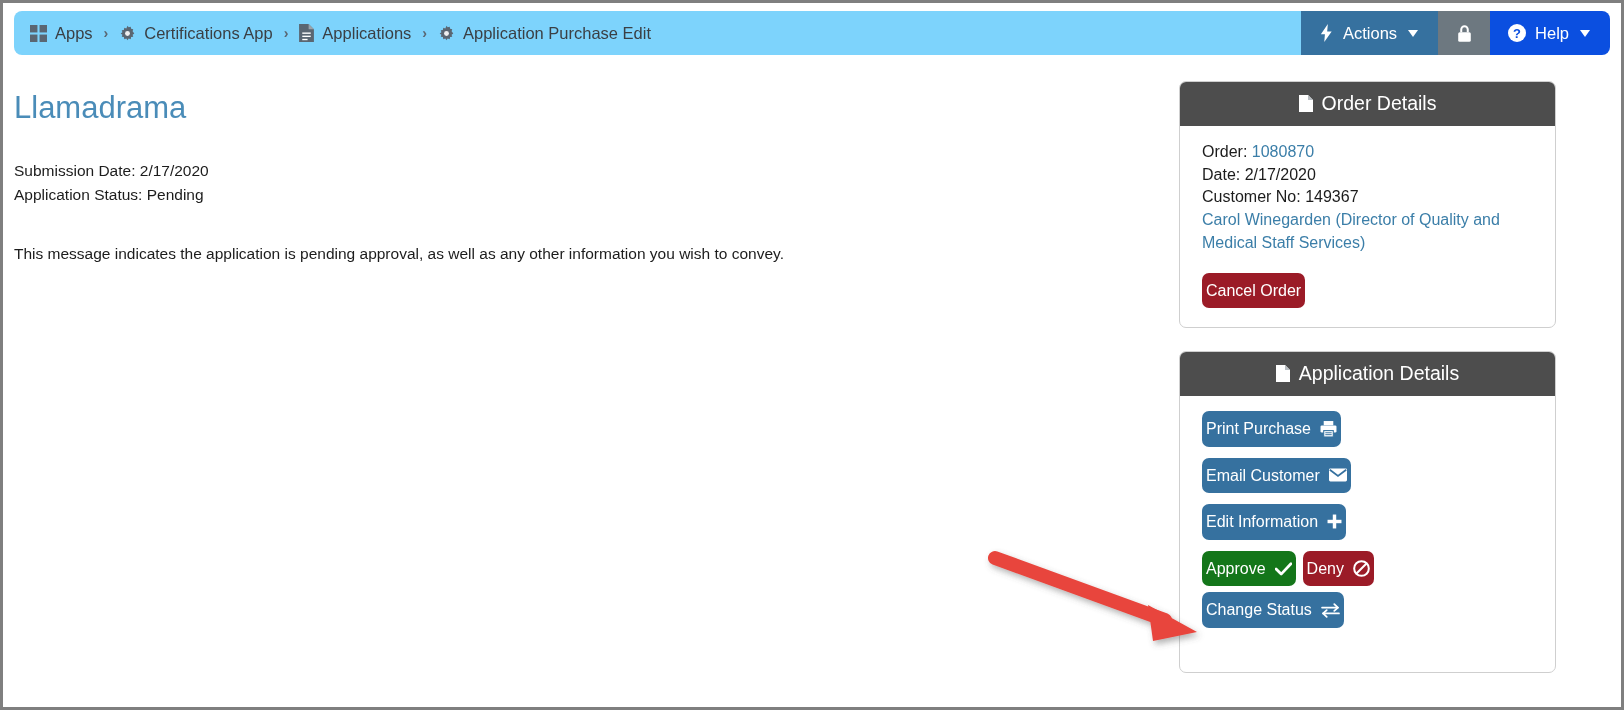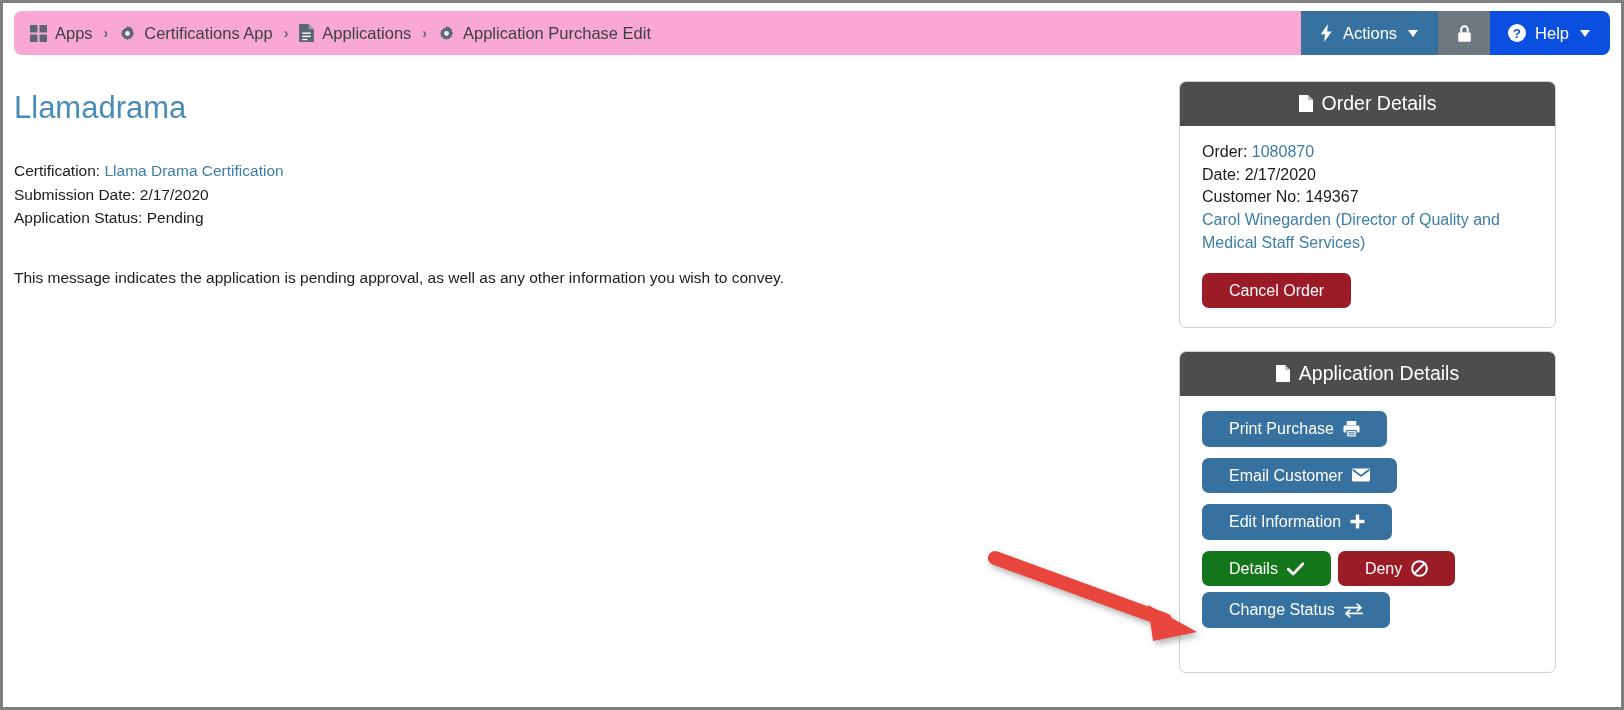--- a/index.html
+++ b/index.html
@@ -25,21 +25,21 @@
     top: 8px;
     left: 11px;
     right: 11px;
     height: 44px;
     display: flex;
     align-items: stretch;
   }
 
   .breadcrumb {
     flex: 1 1 auto;
-    background: #f9a8d4;
+    background: #7dd3fc;
     border-radius: 8px 0 0 8px;
     display: flex;
     align-items: center;
     padding-left: 16px;
     gap: 0px;
     min-width: 0;
     overflow: hidden;
   }
 
   .crumb {
@@ -172,21 +172,21 @@
   
   .btn {
     display: inline-flex;
     align-items: center;
     gap: 9px;
     border: none;
     border-radius: 7px;
     color: #ffffff;
     font-size: 16px;
     font-family: "Liberation Sans", sans-serif;
-    padding: 9px 27px;
+    padding: 9px 4px;
     cursor: pointer;
     line-height: 1.1;
   }
   .btn-danger  { background: #9b1b27; }
   .btn-primary { background: #36719f; }
   .btn-success { background: #14761a; }
   .btn-deny    { background: #9b1b27; align-items: center; }
 
   .cancel-wrap { margin-top: 18px; }
   .app-btn-row { margin-bottom: 11px; }
@@ -295,24 +295,20 @@
         <span>Help</span>
         <span class="caret"></span>
       </div>
 
     </div>
   </div>
 
   <div class="main">
     <h1 class="page-title">Llamadrama</h1>
 
-    <div class="meta-line">
-      <span>Certification:</span>
-      <a class="link">Llama Drama Certification</a>
-    </div>
     <div class="meta-line">Submission Date: 2/17/2020</div>
     <div class="meta-line">Application Status: Pending</div>
 
     <div class="message">This message indicates the application is pending approval, as well as any other information you wish to convey.</div>
   </div>
 
   <div class="panel" id="panel-order">
     <div class="panel-head">
       <span class="ico">
         <svg width="14" height="17" viewBox="0 0 14 17">
@@ -384,21 +380,21 @@
             <svg width="15" height="15" viewBox="0 0 14 14" fill="#ffffff">
               <rect x="5.4" y="0.5" width="3.2" height="13"></rect>
               <rect x="0.5" y="5.4" width="13" height="3.2"></rect>
             </svg>
           </span>
         </button>
       </div>
 
       <div class="app-btn-row pair">
         <button class="btn btn-success">
-          <span>Details</span>
+          <span>Approve</span>
           <span class="ico">
             <svg width="17" height="14" viewBox="0 0 16 13">
               <path d="M1 6.5L5.8 11.3 15 1.6" fill="none" stroke="#ffffff" stroke-width="2.6" stroke-linecap="round" stroke-linejoin="round"></path>
             </svg>
           </span>
         </button>
         <button class="btn btn-deny">
           <span>Deny</span>
           <span class="ico">
             <svg width="17" height="17" viewBox="0 0 16 16">

